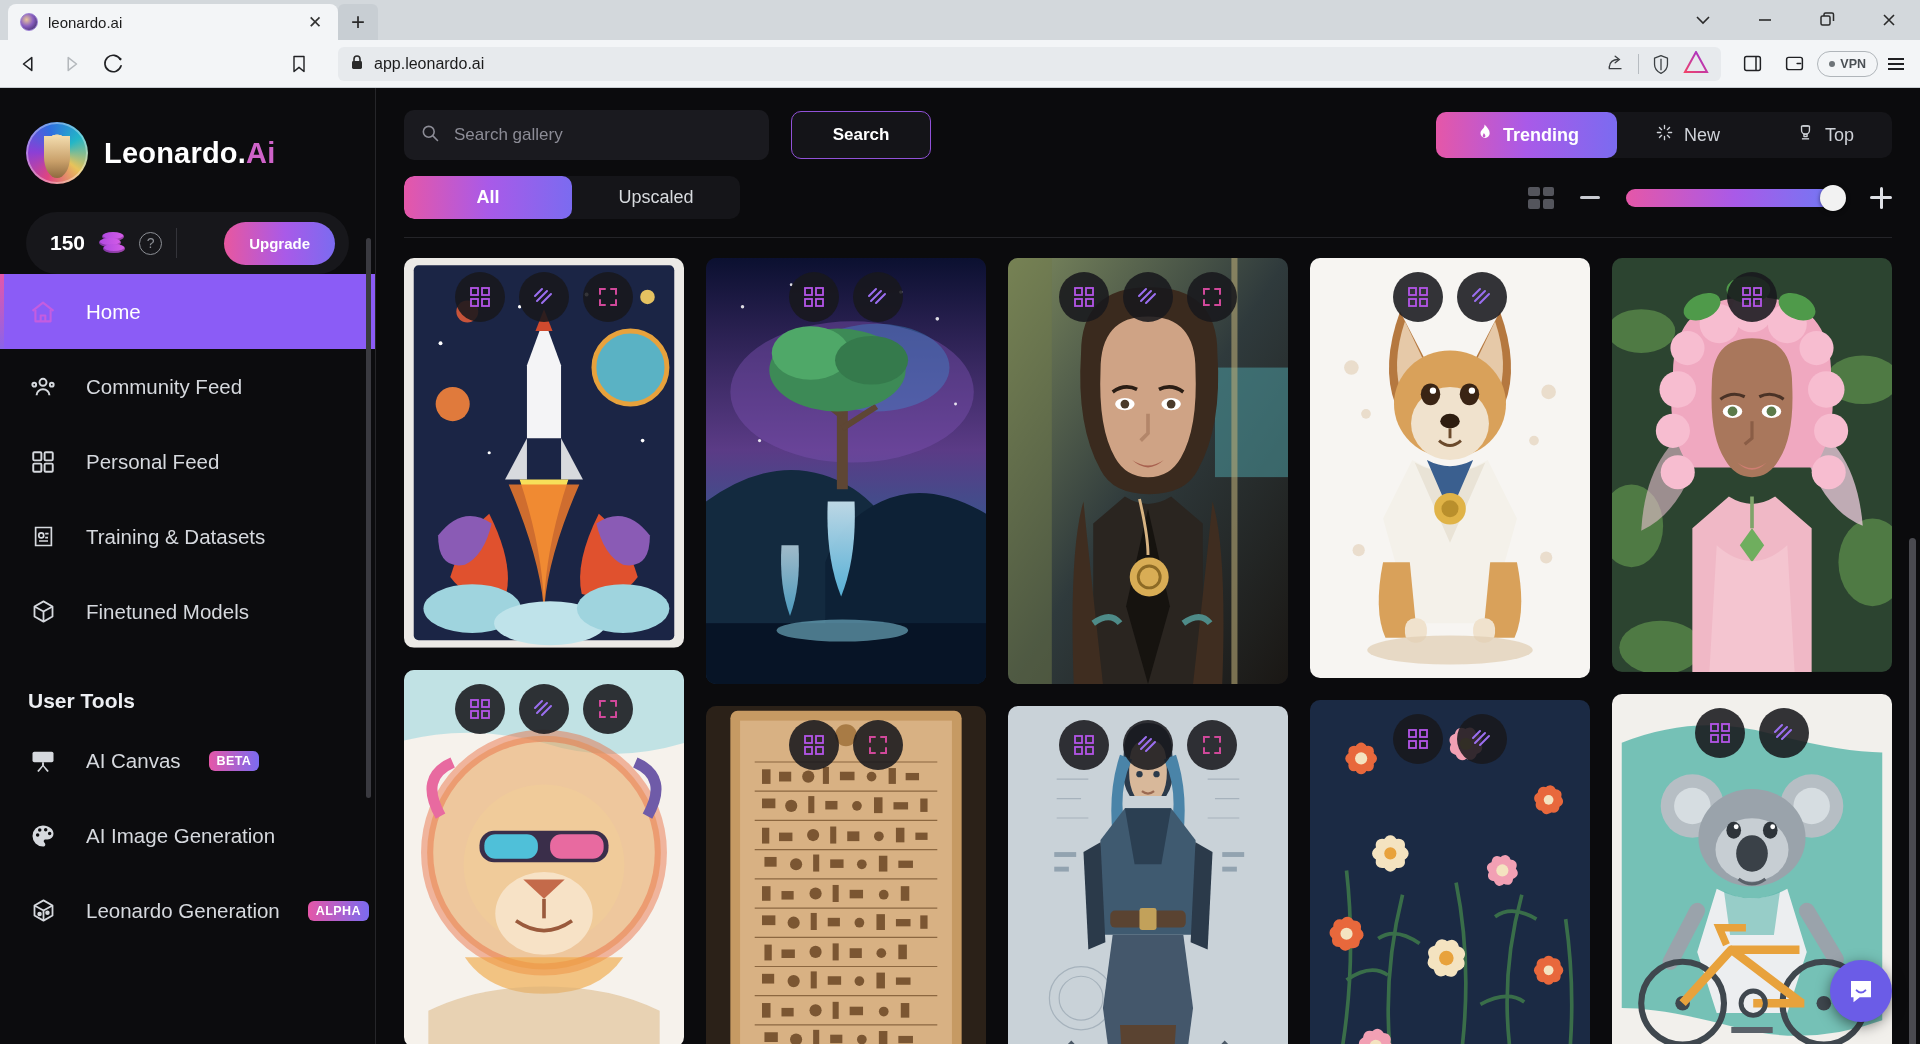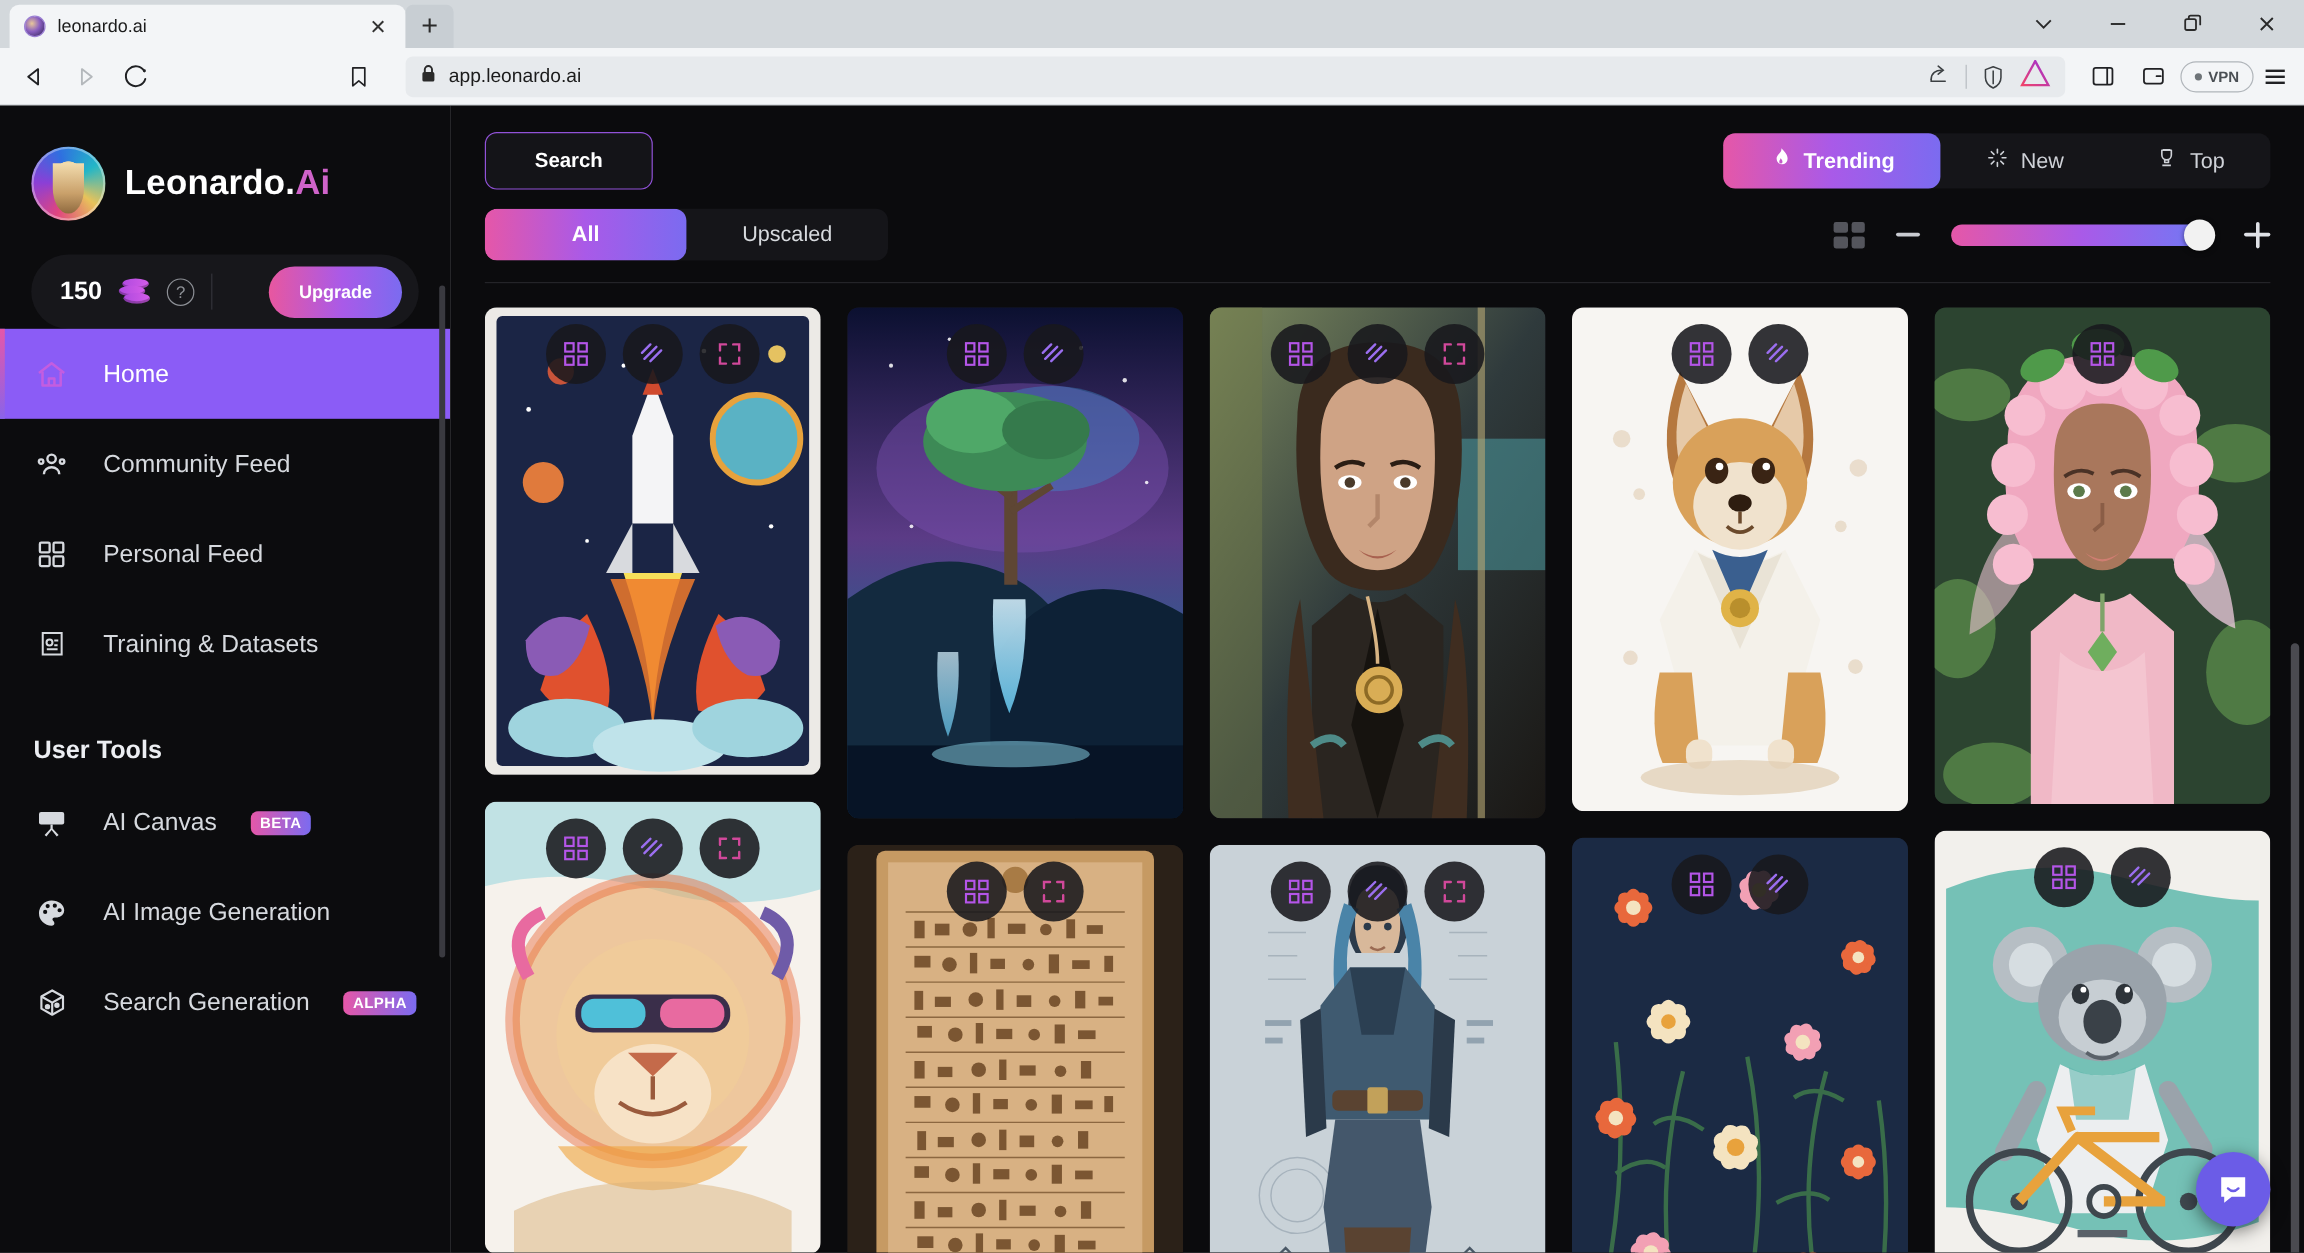--- a/index.html
+++ b/index.html
@@ -371,20 +371,29 @@
         <div class="navitem">
           <span class="ico">
             <svg width="27" height="27" viewBox="0 0 24 24" fill="none" stroke="#d6d9de" stroke-width="1.5">
                 <path d="M5 4h14v16H5z" rx="2"></path>
                 <circle cx="10" cy="11" r="2.2"></circle>
                 <path d="M13.5 9.5h3M13.5 13h2.5M8 16h8"></path>
               </svg>
           </span>
           <span>Training &amp; Datasets</span>
         </div>
+        <div class="navitem">
+          <span class="ico">
+            <svg width="27" height="27" viewBox="0 0 24 24" fill="none" stroke="#d6d9de" stroke-width="1.6" stroke-linejoin="round">
+                <path d="M12 3l8 4.5v9L12 21l-8-4.5v-9z"></path>
+                <path d="M12 12v9M12 12l8-4.5M12 12L4 7.5"></path>
+              </svg>
+          </span>
+          <span>Finetuned Models</span>
+        </div>
       </nav>
 
       <div class="section-label">User Tools</div>
       <nav class="navlist">
         <div class="navitem">
           <span class="ico">
             <svg width="28" height="28" viewBox="0 0 24 24" fill="#d6d9de">
                 <rect x="3" y="4" width="18" height="9" rx="1.5"></rect>
                 <path d="M11.2 13h1.6v3h-1.6z"></path>
                 <path d="M12 15l-5 5.5 1.3 1L12 16.8l3.7 4.7 1.3-1z"></path>
@@ -403,34 +412,43 @@
         </div>
         <div class="navitem">
           <span class="ico">
             <svg width="27" height="27" viewBox="0 0 24 24" fill="none" stroke="#d6d9de" stroke-width="1.6" stroke-linejoin="round">
                 <path d="M12 3l8 4.5v9L12 21l-8-4.5v-9z"></path>
                 <path d="M12 12v9M12 12l8-4.5M12 12L4 7.5"></path>
                 <circle cx="8.5" cy="15" r="1.2" fill="#d6d9de"></circle>
                 <circle cx="15.5" cy="14" r="1.2" fill="#d6d9de"></circle>
               </svg>
           </span>
-          <span>Search Generation</span>
+          <span>Leonardo Generation</span>
           <span class="badge">ALPHA</span>
         </div>
       </nav>
 
       <div class="sb-scroll"></div>
     </aside>
 
     <div class="vdivider"></div>
 
     <section class="main">
 
       <div class="toolbar">
         <div class="toolbar-row1">
+          <div class="search-box">
+            <span>
+              <svg width="20" height="20" viewBox="0 0 24 24" fill="none" stroke="#8c8c96" stroke-width="1.9" stroke-linecap="round">
+                  <circle cx="10.5" cy="10.5" r="6.5"></circle>
+                  <path d="M15.5 15.5L21 21"></path>
+                </svg>
+            </span>
+            <input type="text" placeholder="Search gallery" style="">
+          </div>
           <button class="search-btn">Search</button>
 
           <div class="topfilters">
             <div class="tf active">
               <span>
                 <svg width="19" height="19" viewBox="0 0 24 24" fill="#fff">
                     <path d="M13.2 2c.5 3.2-1.4 4.6-2.6 6-1.3 1.5-2.4 2.9-2.4 5a5.8 5.8 0 0011.6 0c0-4.2-3.1-7.4-6.6-11zM11 16.4c0-1.6 1.3-2.3 1.3-3.8 1.2 1.2 2.1 2.3 2.1 3.8a1.7 1.7 0 11-3.4 0z"></path>
                   </svg>
               </span>
               <span>Trending</span>

